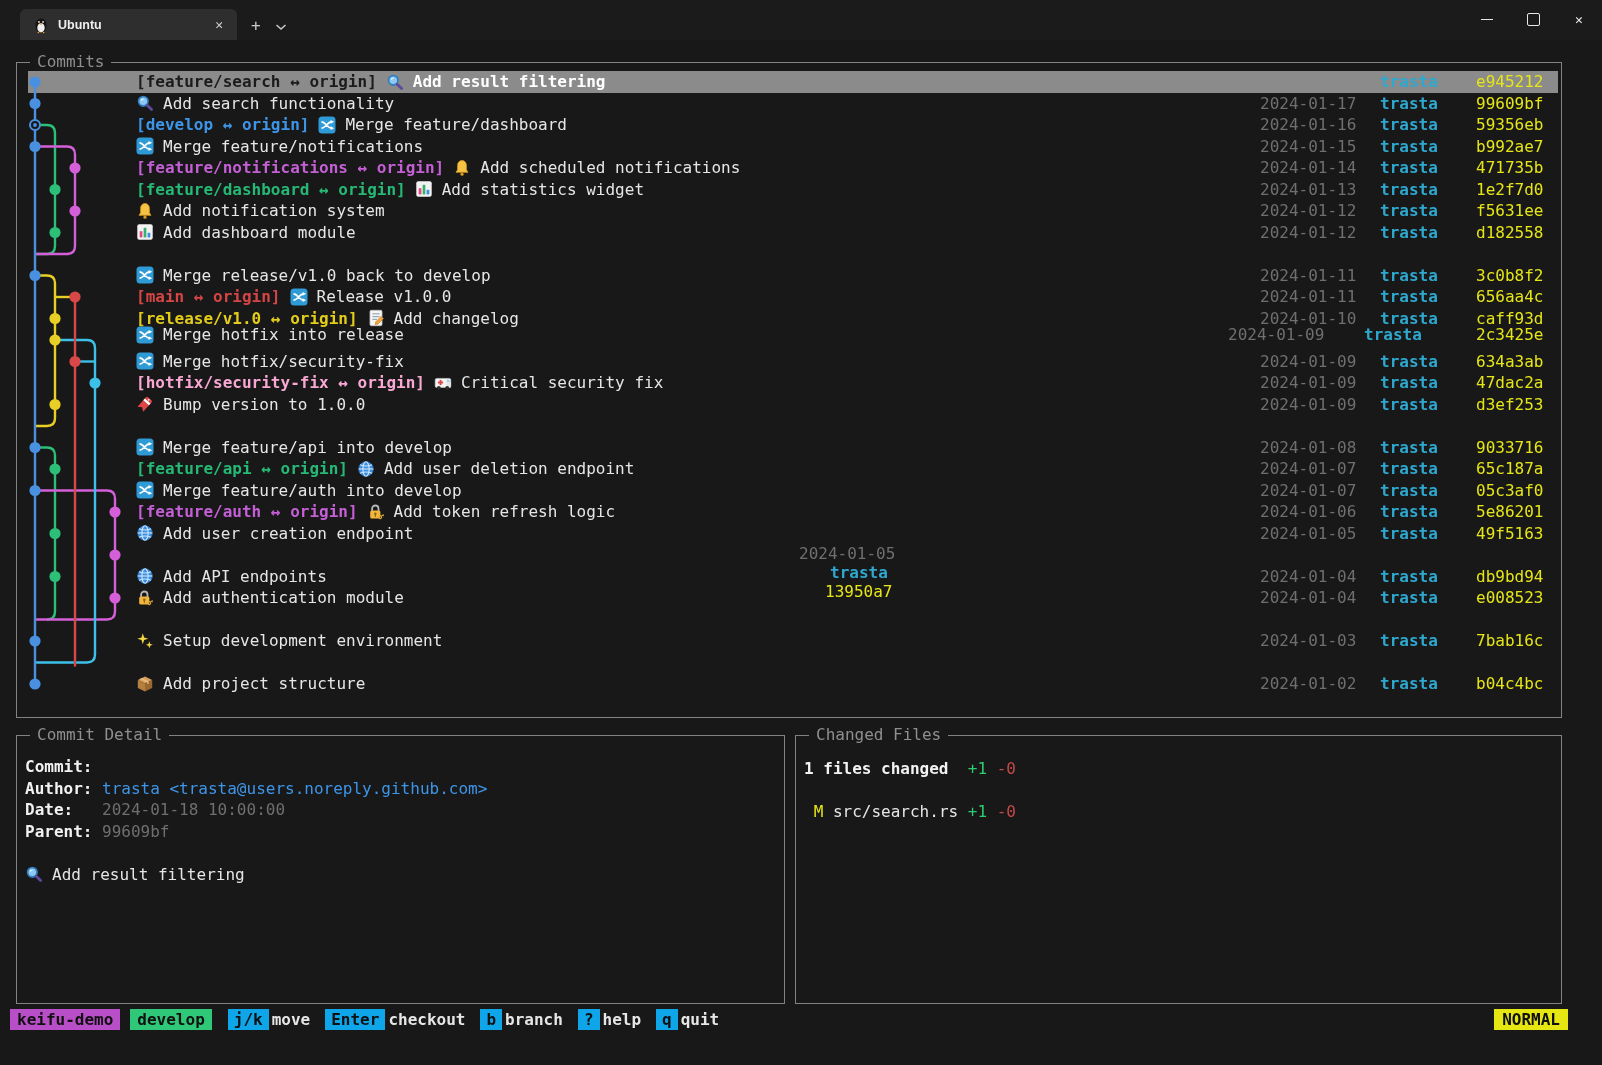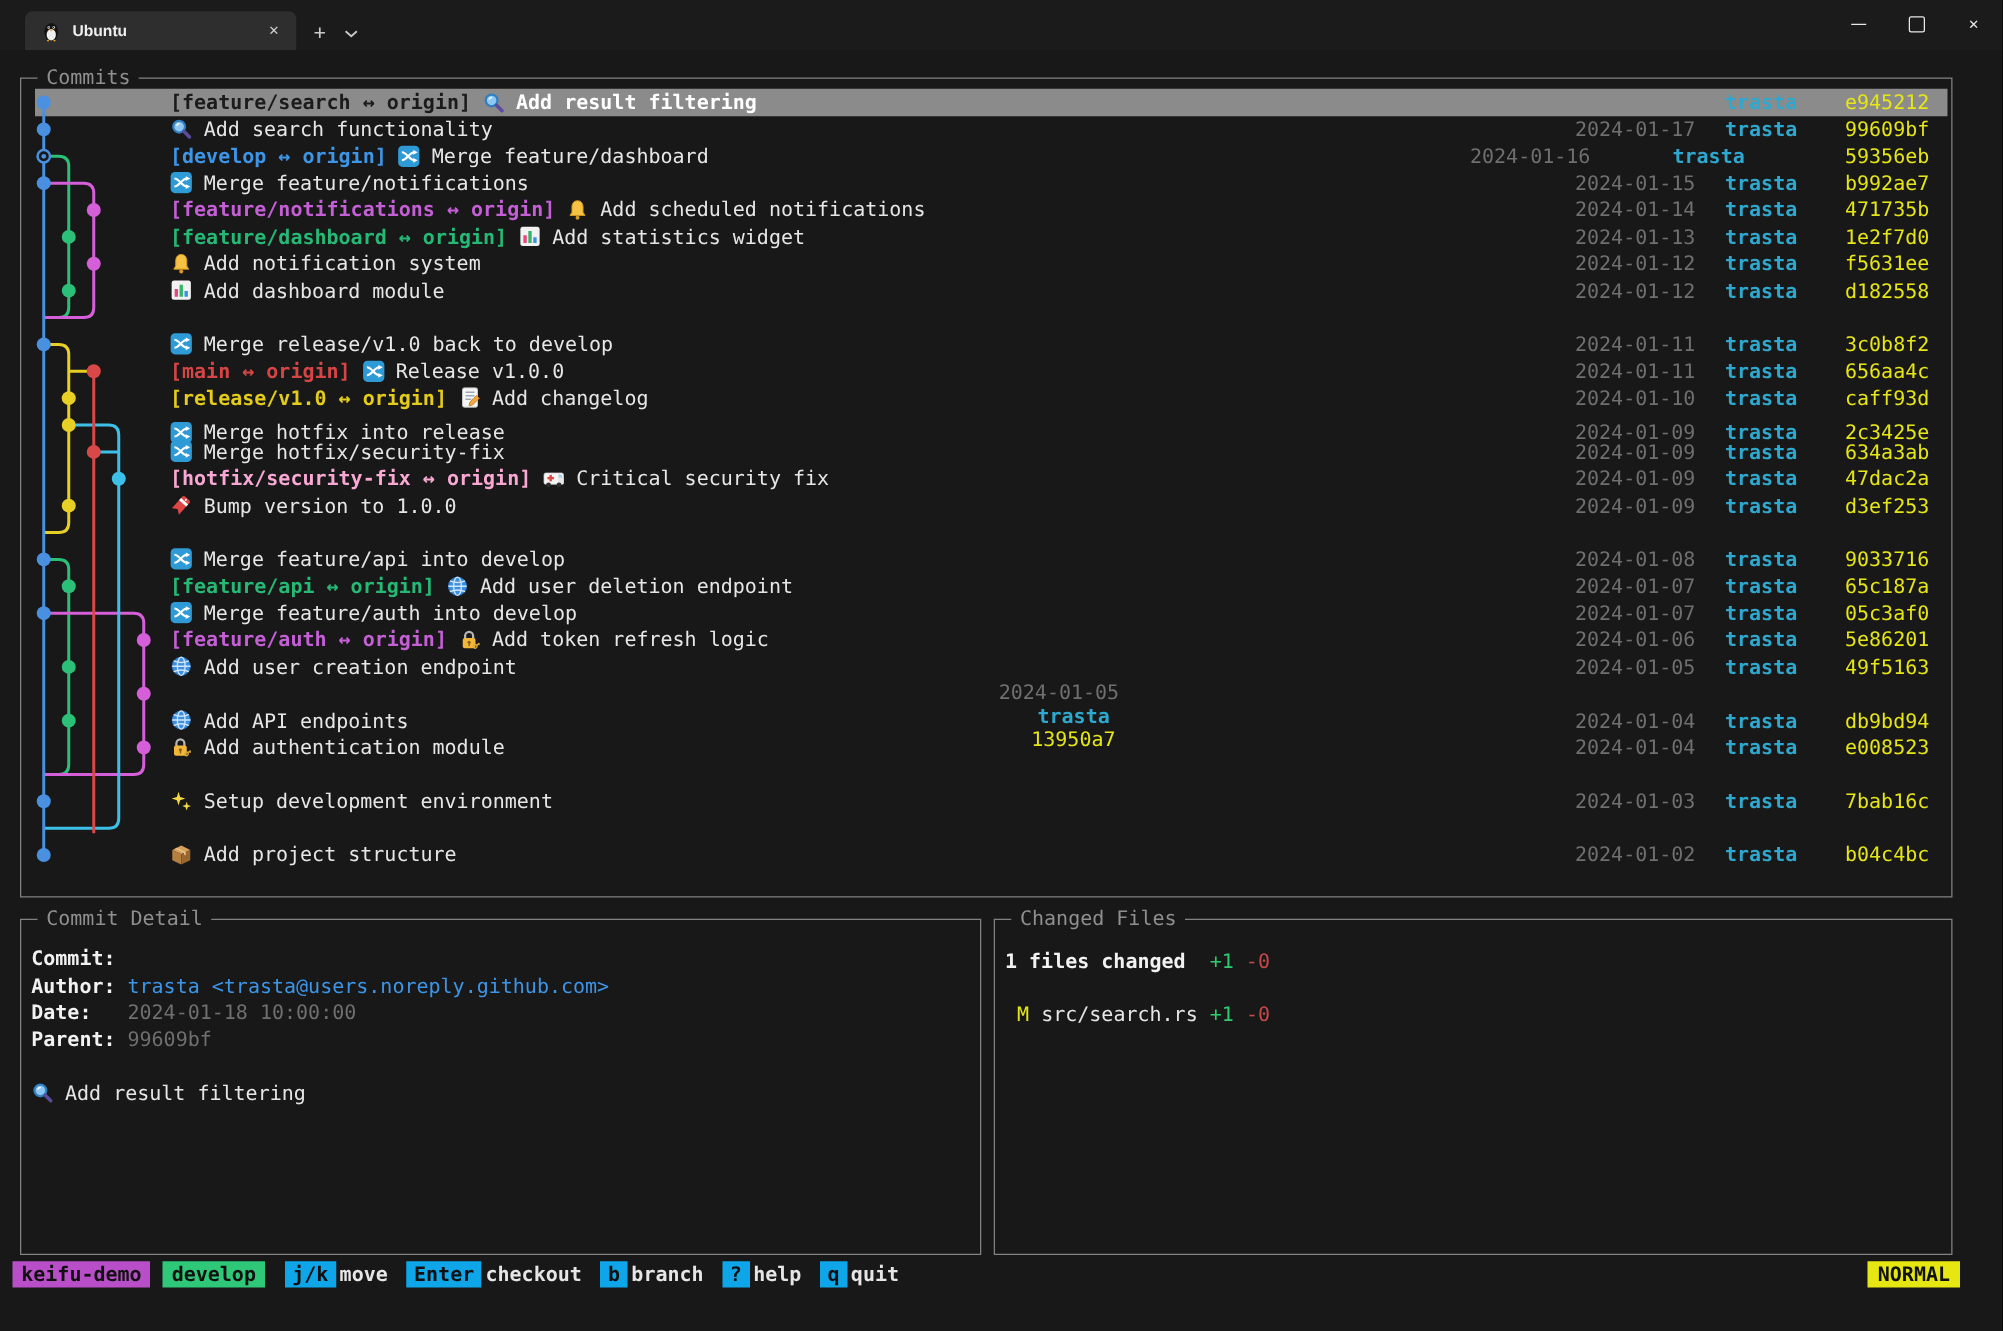--- a/index.html
+++ b/index.html
@@ -133,21 +133,21 @@
                 <path d="M5.4 6.2 A2.6 2.6 0 0 1 7.2 5" stroke="#eaf5ff" stroke-width="1.2" fill="none" stroke-linecap="round"></path>
                 <line x1="11.2" y1="11.2" x2="15.6" y2="15.6" stroke="#5b4a9e" stroke-width="2.8" stroke-linecap="round"></line>
               </svg>
             </span>
             <span class="subj">Add search functionality</span>
           </span>
           <span class="cdate">2024-01-17</span>
           <span class="cauthor">trasta</span>
           <span class="chash">99609bf</span>
         </div>
-        <div class="c-row" style="top: 51px; gap: 42px;">
+        <div class="c-row" style="top: 51px;">
           <span class="cmsg">
             <span class="cref" style="color: rgb(61, 149, 232);">[develop ↔ origin]</span>
             <span class="cicon">
               <svg width="18" height="18" viewBox="0 0 18 18">
                 <rect x="0.5" y="0.5" width="17" height="17" rx="3.5" fill="#2e9ad6"></rect>
                 <path d="M3.5 5.8 C7.5 5.8 9.5 12.2 13.5 12.2 M3.5 12.2 C7.5 12.2 9.5 5.8 13.5 5.8" stroke="#fff" stroke-width="1.7" fill="none"></path>
                 <path d="M12.6 3.9 L16.2 5.8 L12.6 7.7 Z" fill="#fff"></path>
                 <path d="M12.6 10.3 L16.2 12.2 L12.6 14.1 Z" fill="#fff"></path>
               </svg>
             </span>
@@ -279,21 +279,21 @@
                 <line x1="5.4" y1="10.4" x2="10" y2="10.4" stroke="#9aa7b5" stroke-width="1.2"></line>
                 <path d="M8.8 12.8 L14.2 7.4 L16.4 9.6 L11 15 L8.3 15.6 Z" fill="#f0a73e" stroke="#c77f1d" stroke-width="0.7"></path>
               </svg>
             </span>
             <span class="subj">Add changelog</span>
           </span>
           <span class="cdate">2024-01-10</span>
           <span class="cauthor">trasta</span>
           <span class="chash">caff93d</span>
         </div>
-        <div class="c-row" style="top: 272px;">
+        <div class="c-row" style="top: 261px; gap: 16px;">
           <span class="cmsg">
             <span class="cicon">
               <svg width="18" height="18" viewBox="0 0 18 18">
                 <rect x="0.5" y="0.5" width="17" height="17" rx="3.5" fill="#2e9ad6"></rect>
                 <path d="M3.5 5.8 C7.5 5.8 9.5 12.2 13.5 12.2 M3.5 12.2 C7.5 12.2 9.5 5.8 13.5 5.8" stroke="#fff" stroke-width="1.7" fill="none"></path>
                 <path d="M12.6 3.9 L16.2 5.8 L12.6 7.7 Z" fill="#fff"></path>
                 <path d="M12.6 10.3 L16.2 12.2 L12.6 14.1 Z" fill="#fff"></path>
               </svg>
             </span>
             <span class="subj">Merge hotfix into release</span>

